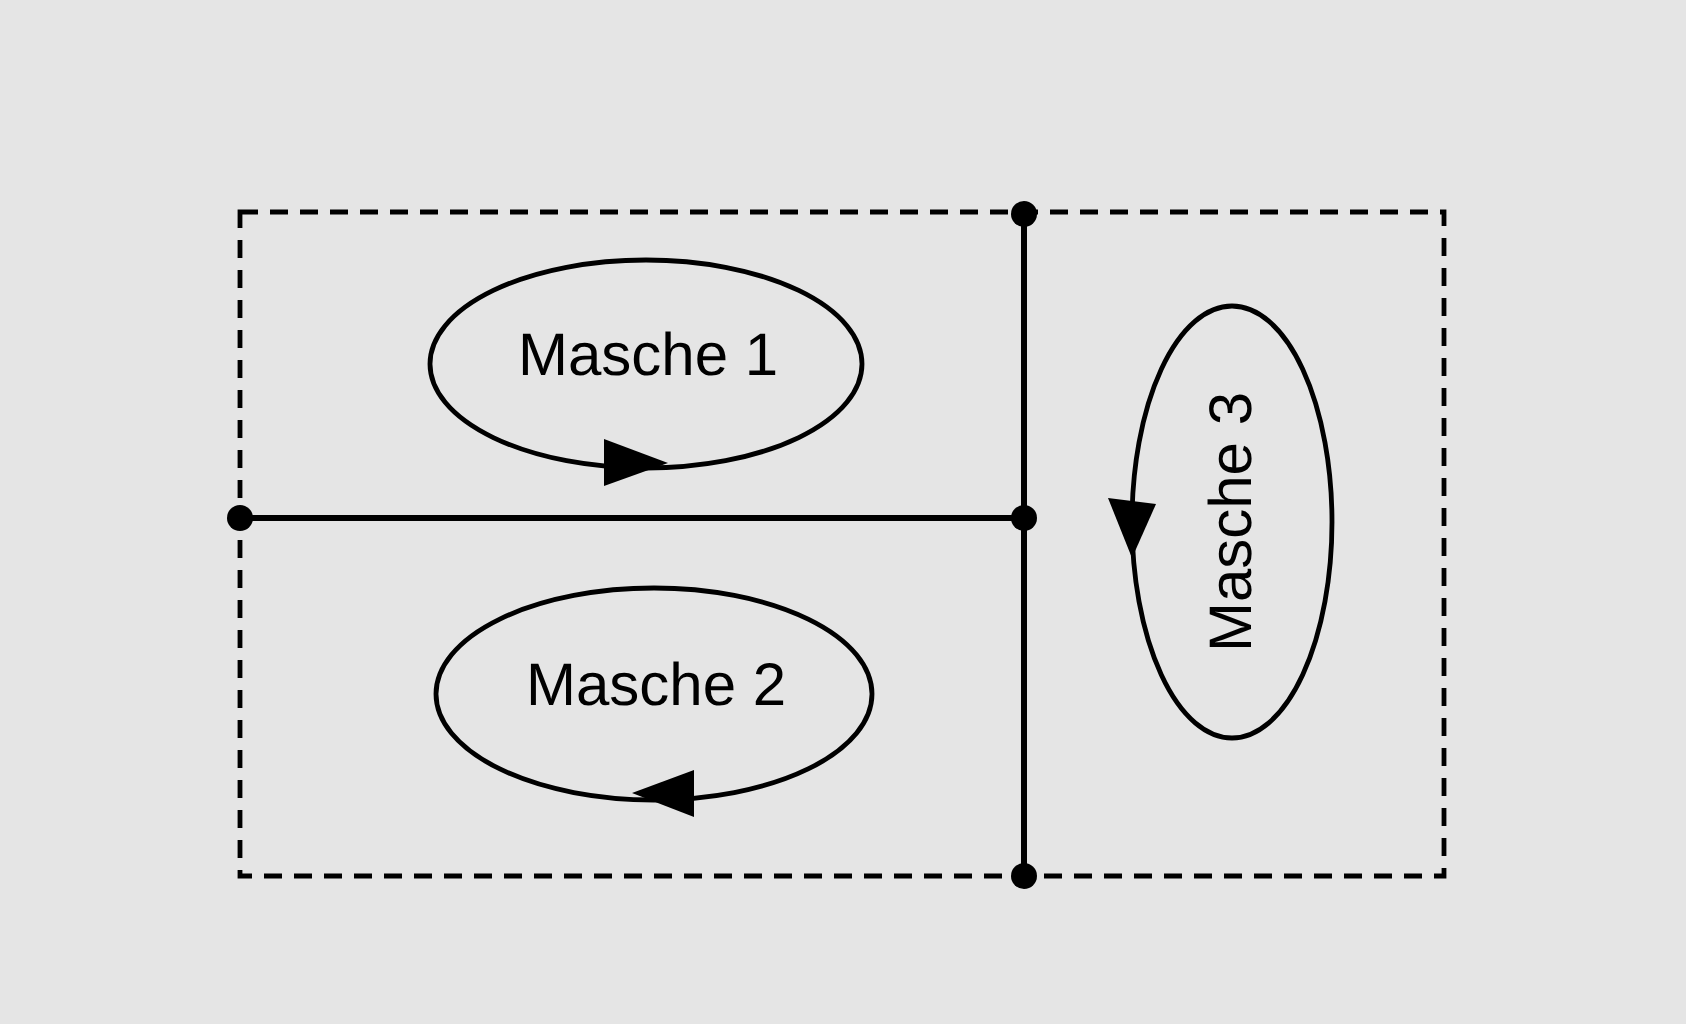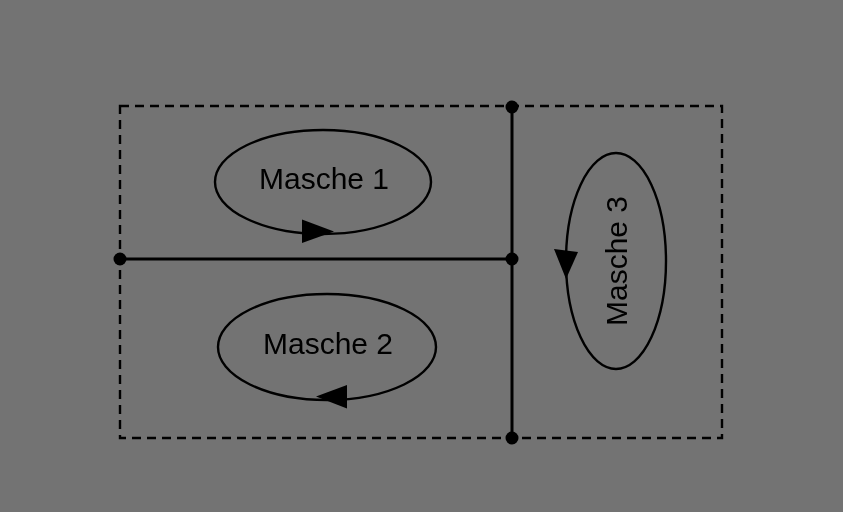--- a/index.html
+++ b/index.html
@@ -4,21 +4,21 @@
 <style>
   html, body {
     margin: 0;
     padding: 0;
     background: #ffffff;
   }
   .canvas {
     position: relative;
     width: 843px;
     height: 512px;
-    background: #737373;
+    background: #e5e5e5;
     overflow: hidden;
   }
   svg {
     display: block;
   }
   .mesh-label {
     font-family: "Liberation Sans", sans-serif;
     font-size: 30px;
     fill: #000000;
   }

